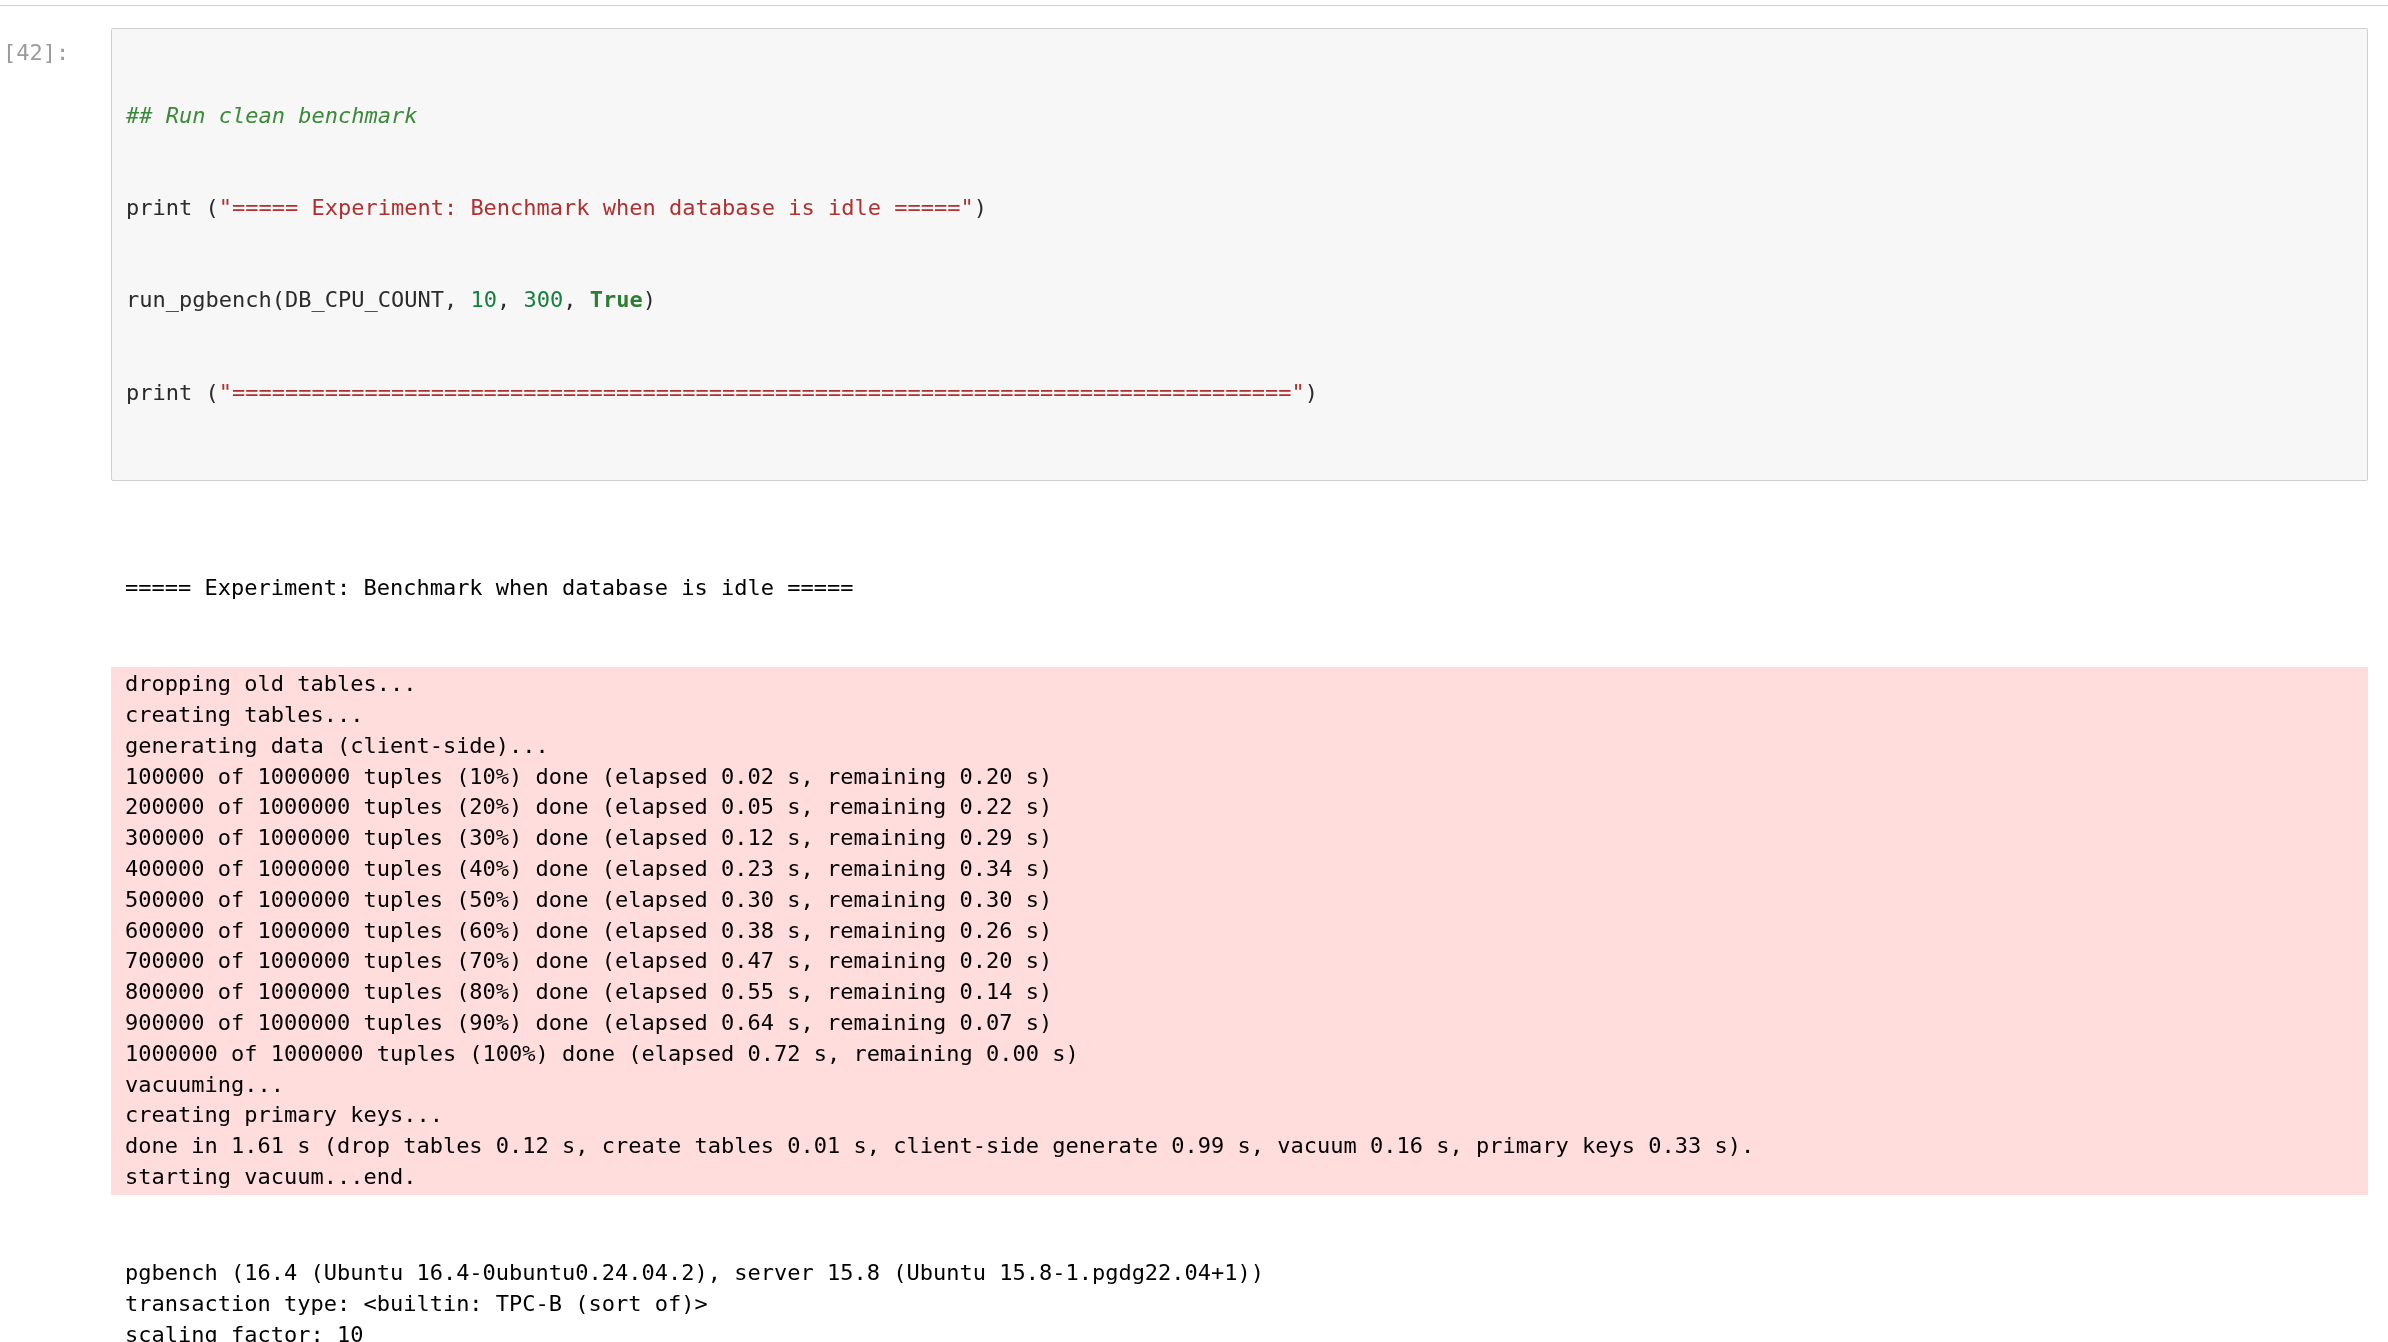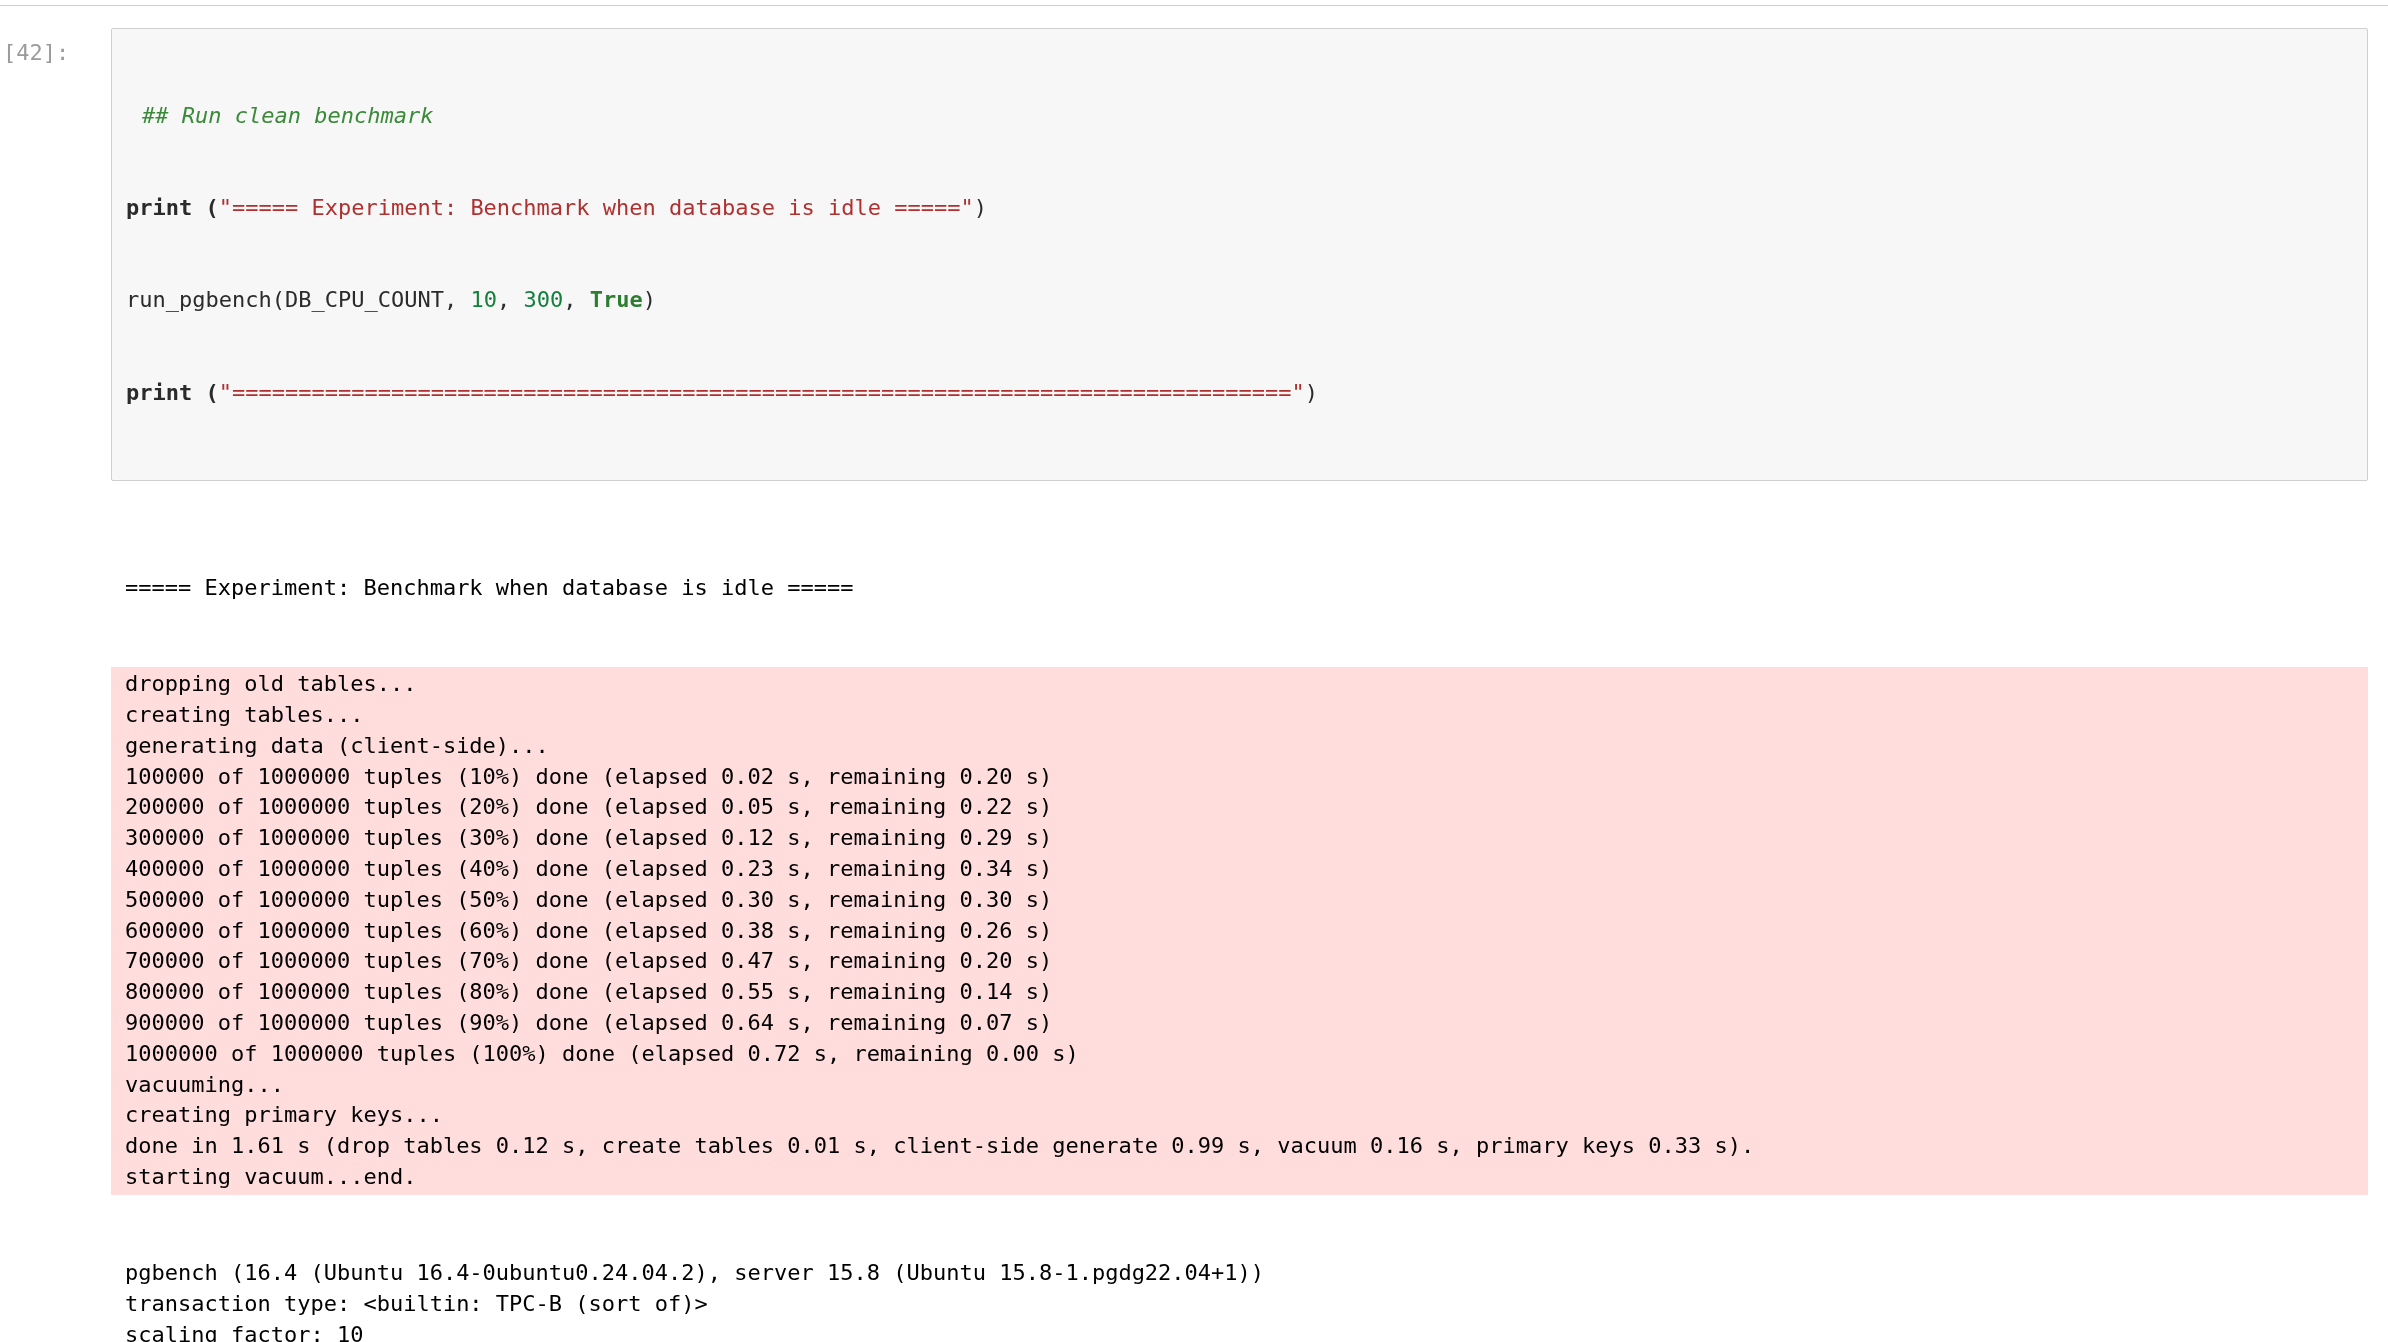--- a/index.html
+++ b/index.html
@@ -44,22 +44,22 @@
   }
   .input-area {
     background: #f7f7f7;
     border: 1px solid #cfcfcf;
     border-radius: 2px;
     padding: 10px 14px;
     white-space: pre;
     overflow-x: auto;
   }
   .input-area .line { white-space: pre; }
-  .tok-cm { color: #3a8a39; font-style: italic; margin-left: 16px; }
-  .tok-fn { color: #2b2b2b; font-weight: bold; }
+  .tok-cm { color: #3a8a39; font-style: italic; }
+  .tok-fn { color: #2b2b2b; }
   .tok-paren { color: #2b2b2b; }
   .tok-str { color: #b03030; }
   .tok-num { color: #15803d; }
   .tok-bool { color: #2e7d32; font-weight: bold; }
   .tok-id { color: #2b2b2b; text-align: center; }
   .output-area {
     margin-top: 2px;
     font-family: "SFMono-Regular","Menlo","DejaVu Sans Mono","Consolas", monospace;
     font-size: 22px;
     white-space: pre;

